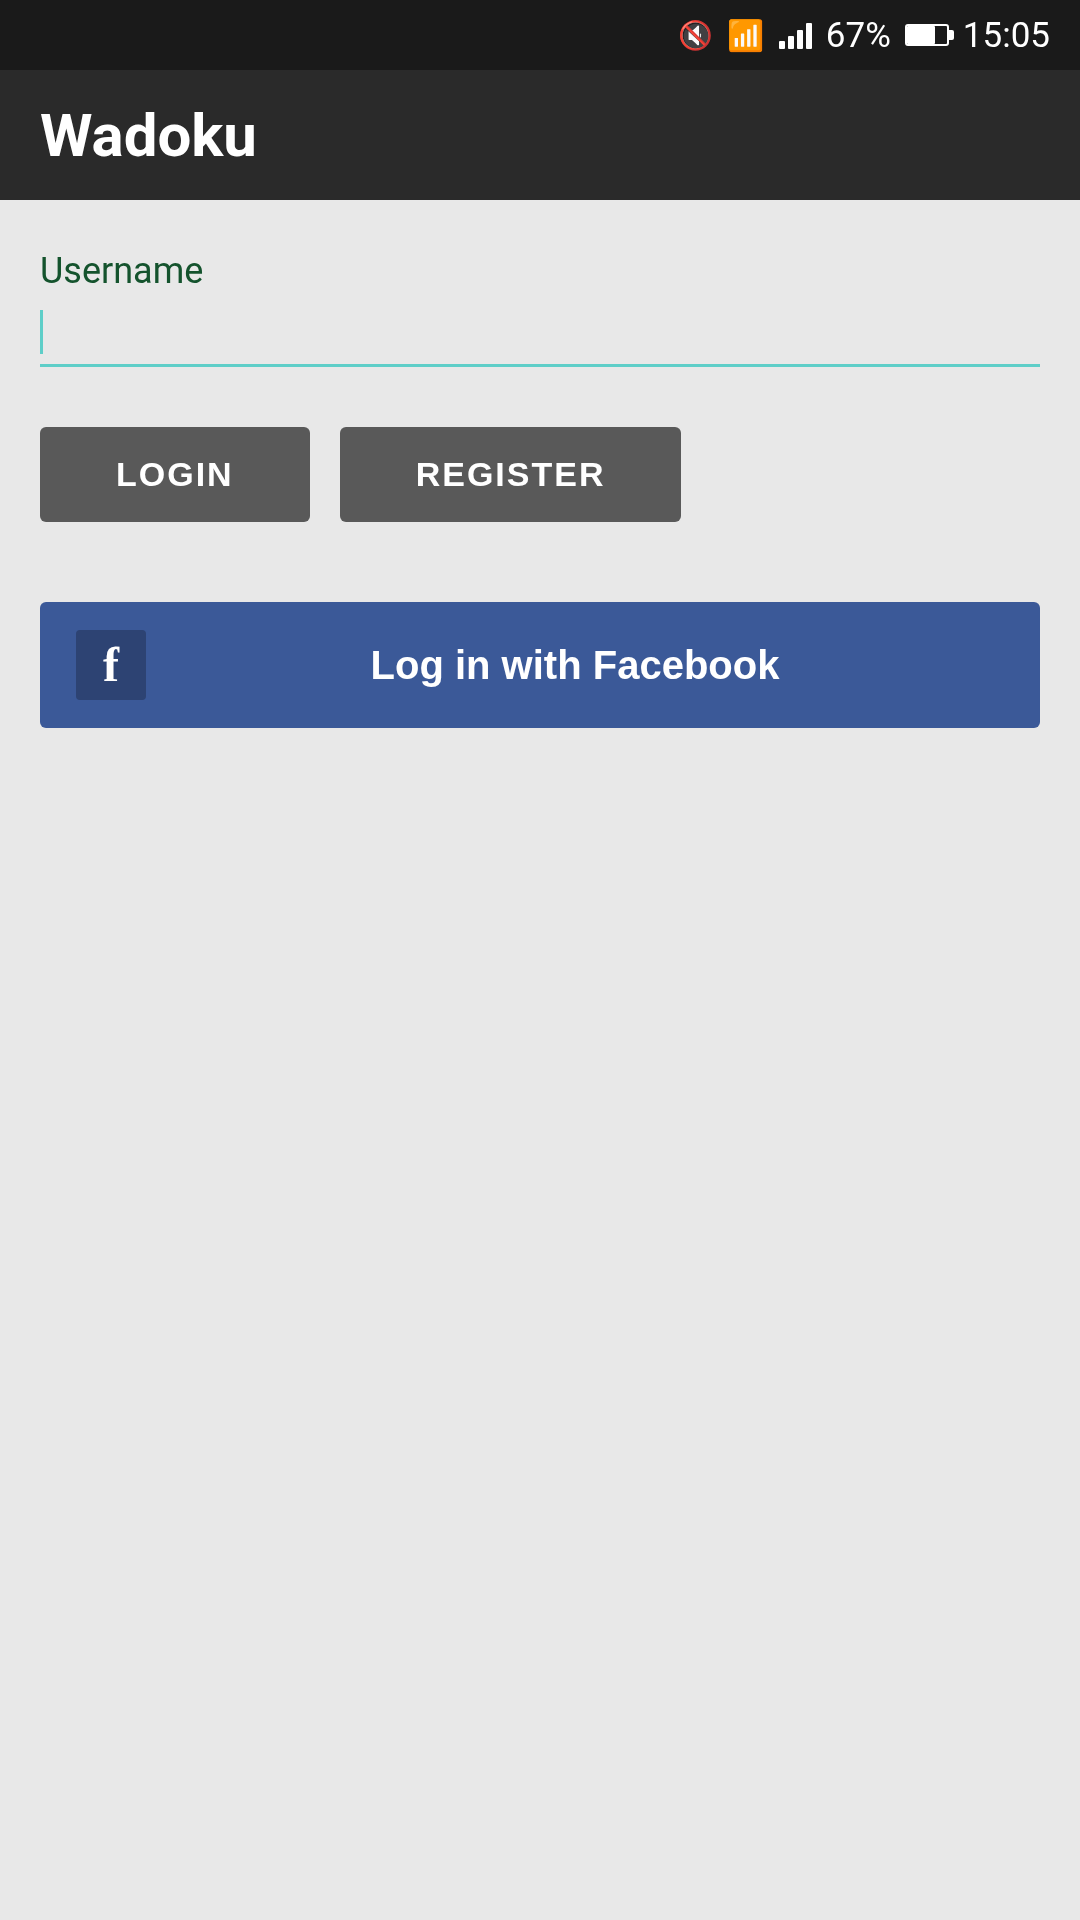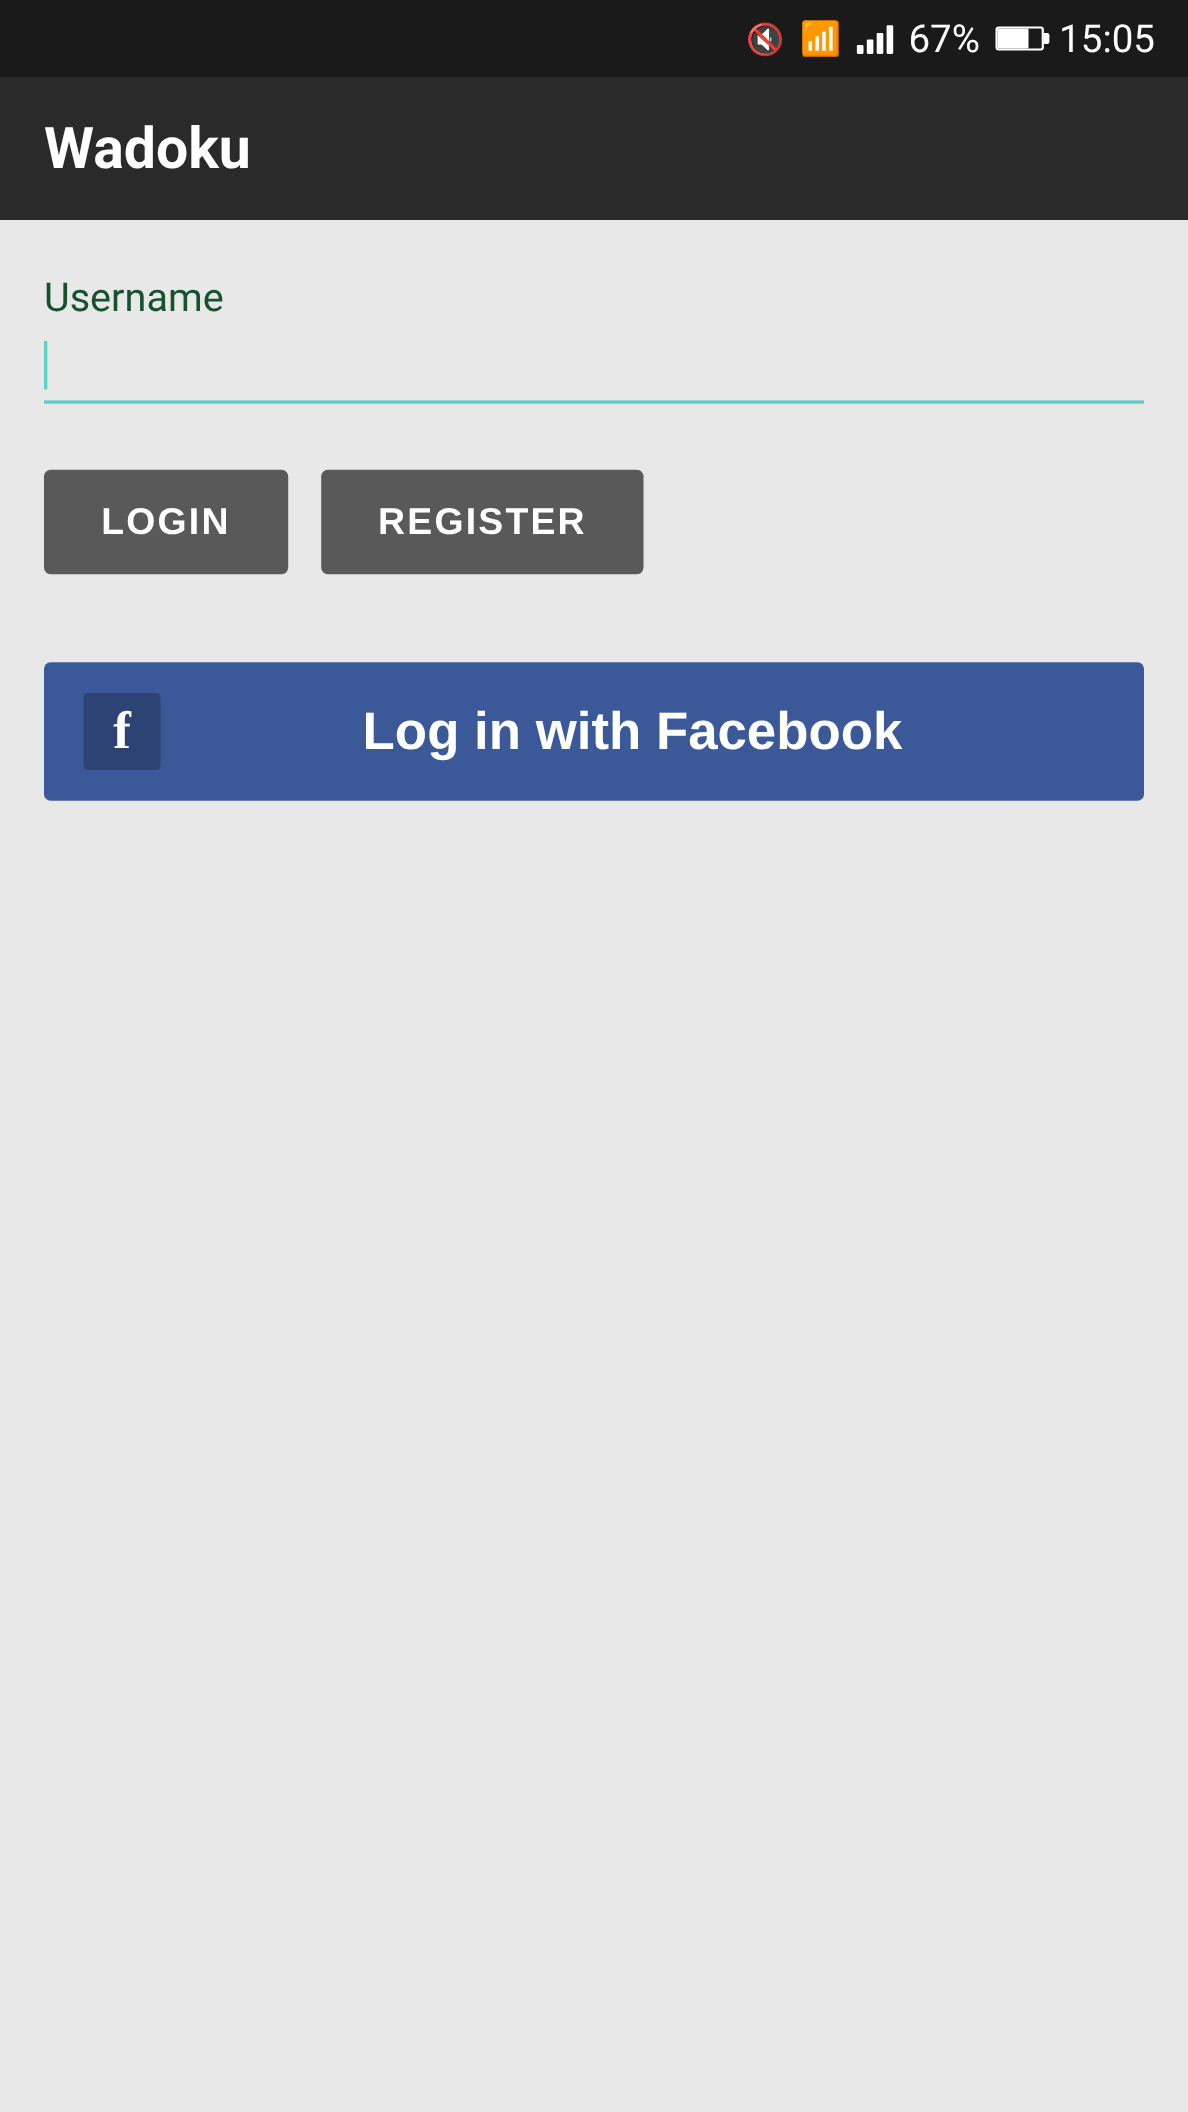--- a/index.html
+++ b/index.html
@@ -73,21 +73,21 @@
     .app-bar {
       background-color: #2a2a2a;
       height: 130px;
       display: flex;
       align-items: center;
       padding: 0 40px;
     }
 
     .app-title {
       color: white;
-      font-size: 52px;
+      font-size: 60px;
       font-weight: bold;
     }
 
     
     .main-content {
       flex: 1;
       background-color: #e8e8e8;
       padding: 50px 40px;
     }
 
@@ -135,21 +135,21 @@
 
     .btn-login,
     .btn-register {
       background-color: #595959;
       color: white;
       font-size: 34px;
       font-weight: bold;
       letter-spacing: 2px;
       border: none;
       border-radius: 6px;
-      padding: 28px 52px;
+      padding: 28px 76px;
       cursor: pointer;
     }
 
     .facebook-btn {
       display: flex;
       align-items: center;
       background-color: #3b5998;
       color: white;
       border: none;
       border-radius: 6px;
@@ -175,21 +175,21 @@
       color: white;
       font-size: 48px;
       font-weight: bold;
       font-family: Georgia, serif;
       line-height: 1;
     }
 
     .facebook-btn-text {
       flex: 1;
       text-align: center;
-      font-size: 48px;
+      font-size: 40px;
       font-weight: bold;
       color: white;
     }
 
     
     .signal-bars {
       display: flex;
       align-items: flex-end;
       gap: 3px;
       height: 28px;

